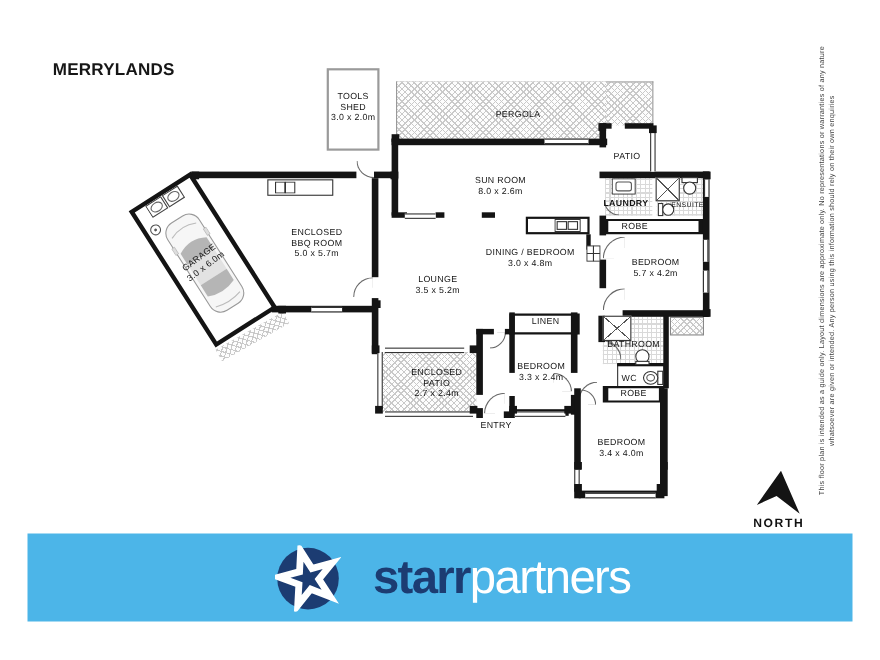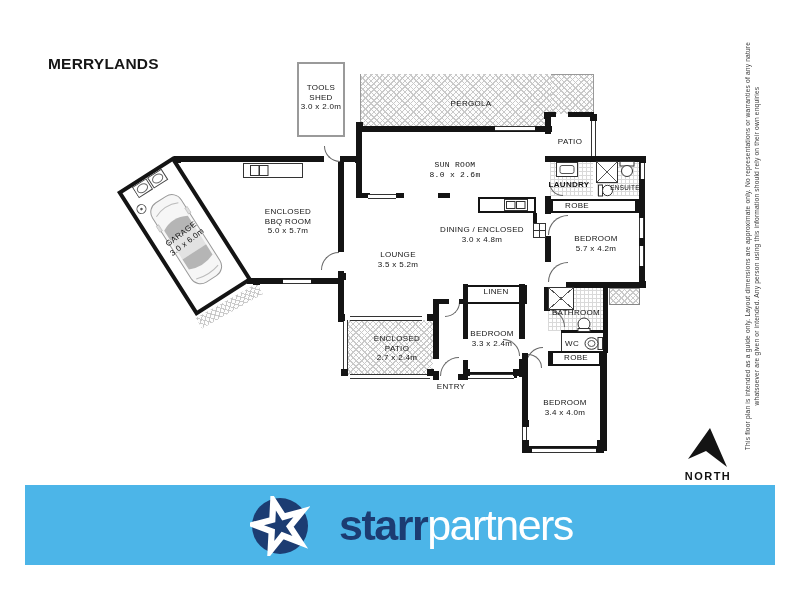--- a/index.html
+++ b/index.html
@@ -227,42 +227,42 @@
       <div class="arc arc-tr" style="left: 528px; top: 354px; width: 14px; height: 14px;"></div>
       <div class="arc arc-tl" style="left: 440px; top: 357px; width: 19px; height: 19px;"></div>
       <div class="lbl" style="left: 321px; top: 97px;">
         <span>TOOLS</span>
         <span>SHED</span>
         <span>3.0 x 2.0m</span>
       </div>
       <div class="lbl" style="left: 471px; top: 104px;">
         <span>PERGOLA</span>
       </div>
-      <div class="lbl" style="left: 455px; top: 169px; font-family: Liberation Mono, monospace;">
+      <div class="lbl" style="left: 455px; top: 169px;">
         <span>SUN ROOM</span>
         <span>8.0 x 2.6m</span>
       </div>
       <div class="lbl" style="left: 570px; top: 142px;">
         <span>PATIO</span>
       </div>
       <div class="lbl" style="left: 569px; top: 185px; font-weight: bold;">
         <span>LAUNDRY</span>
       </div>
       <div class="lbl sm" style="left: 625px; top: 187px;">
         <span>ENSUITE</span>
       </div>
       <div class="lbl" style="left: 577px; top: 206px;">
         <span>ROBE</span>
       </div>
       <div class="lbl" style="left: 596px; top: 243px;">
         <span>BEDROOM</span>
         <span>5.7 x 4.2m</span>
       </div>
       <div class="lbl" style="left: 482px; top: 234px;">
-        <span>DINING / ENCLOSED</span>
+        <span>DINING / BEDROOM</span>
         <span>3.0 x 4.8m</span>
       </div>
       <div class="lbl" style="left: 398px; top: 259px;">
         <span>LOUNGE</span>
         <span>3.5 x 5.2m</span>
       </div>
       <div class="lbl" style="left: 288px; top: 221px;">
         <span>ENCLOSED</span>
         <span>BBQ ROOM</span>
         <span>5.0 x 5.7m</span>

